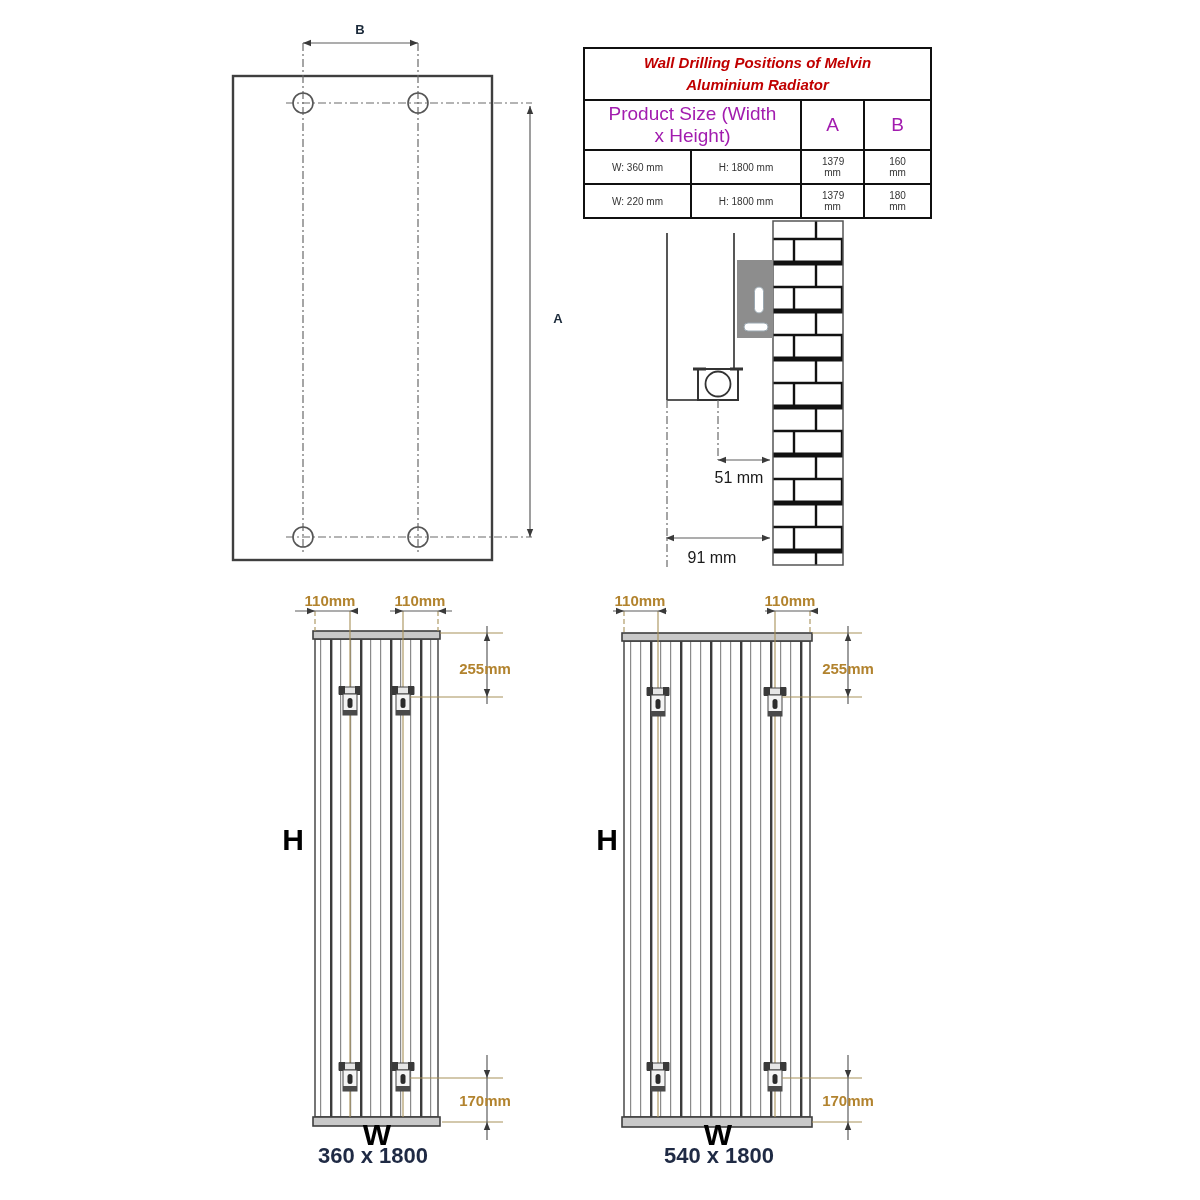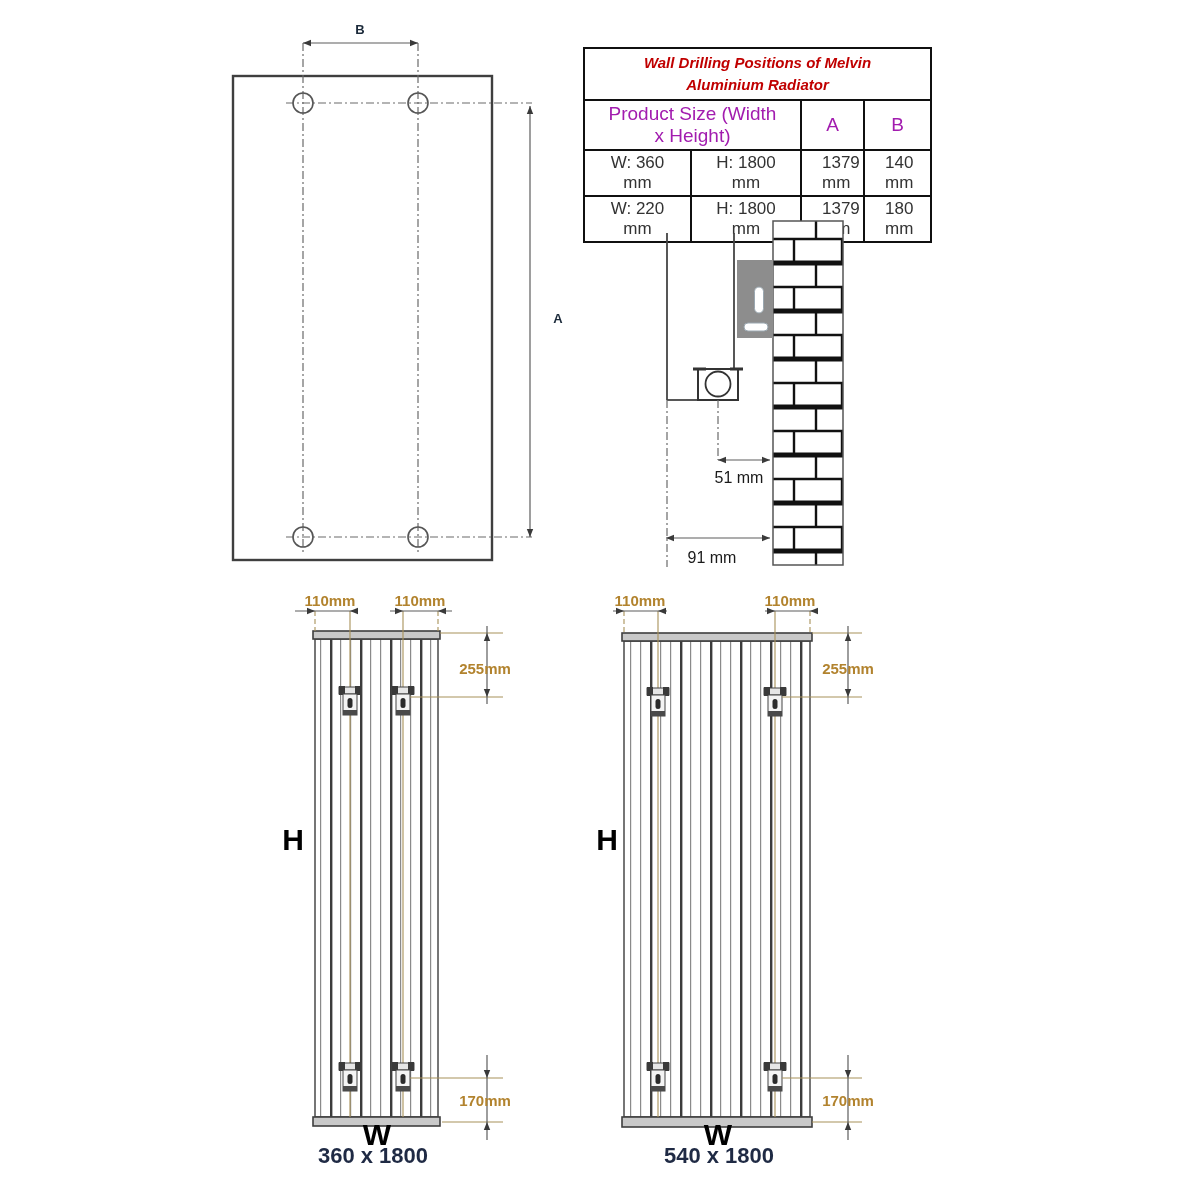--- a/index.html
+++ b/index.html
@@ -5,21 +5,21 @@
   html,body{margin:0;padding:0;background:#fff;}
   .sheet{position:relative;width:1200px;height:1200px;background:#ffffff;overflow:hidden;
          font-family:"Liberation Sans",sans-serif;}
   .abs{position:absolute;}
 
   
   .drill-table{border-collapse:collapse;table-layout:fixed;background:#fff;}
   .drill-table td{border:2px solid #101010;text-align:center;vertical-align:middle;padding:2px 20px;}
   .t-title{color:#c00000;font-weight:bold;font-style:italic;font-size:15px;height:46px;line-height:1.45;}
   .t-head{font-weight:normal;font-size:19px;color:#a21caf;height:34px;}
-  .t-cell{font-size:17px;color:#333333;height:28px;}
+  .t-cell{font-size:10px;color:#333333;height:28px;}
 
   
   .dline{stroke:#3f3f3f;stroke-width:2.4;fill:none;}
   .mline{stroke:#444444;stroke-width:1.8;fill:none;}
   .dash{stroke:#6a6a6a;stroke-width:1.2;stroke-dasharray:8 3 2 3;fill:none;}
   .dimline{stroke:#5d5d5d;stroke-width:1.2;fill:none;}
   .tan{stroke:#a8925a;stroke-width:1.1;fill:none;}
   .tandash{stroke:#a8925a;stroke-width:1.1;stroke-dasharray:5 3;fill:none;}
   .arr{fill:#3a3a3a;stroke:none;}
 
@@ -76,21 +76,21 @@
       </tr>
       <tr>
         <td colspan="2" class="t-head">Product Size (Width x Height)</td>
         <td class="t-head">A</td>
         <td class="t-head">B</td>
       </tr>
       <tr>
         <td class="t-cell">W: 360 mm</td>
         <td class="t-cell">H: 1800 mm</td>
         <td class="t-cell">1379 mm</td>
-        <td class="t-cell">140 mm</td>
+        <td class="t-cell">160 mm</td>
       </tr>
       <tr>
         <td class="t-cell">W: 220 mm</td>
         <td class="t-cell">H: 1800 mm</td>
         <td class="t-cell">1379 mm</td>
         <td class="t-cell">180 mm</td>
       </tr>
     </tbody>
   </table>
 

